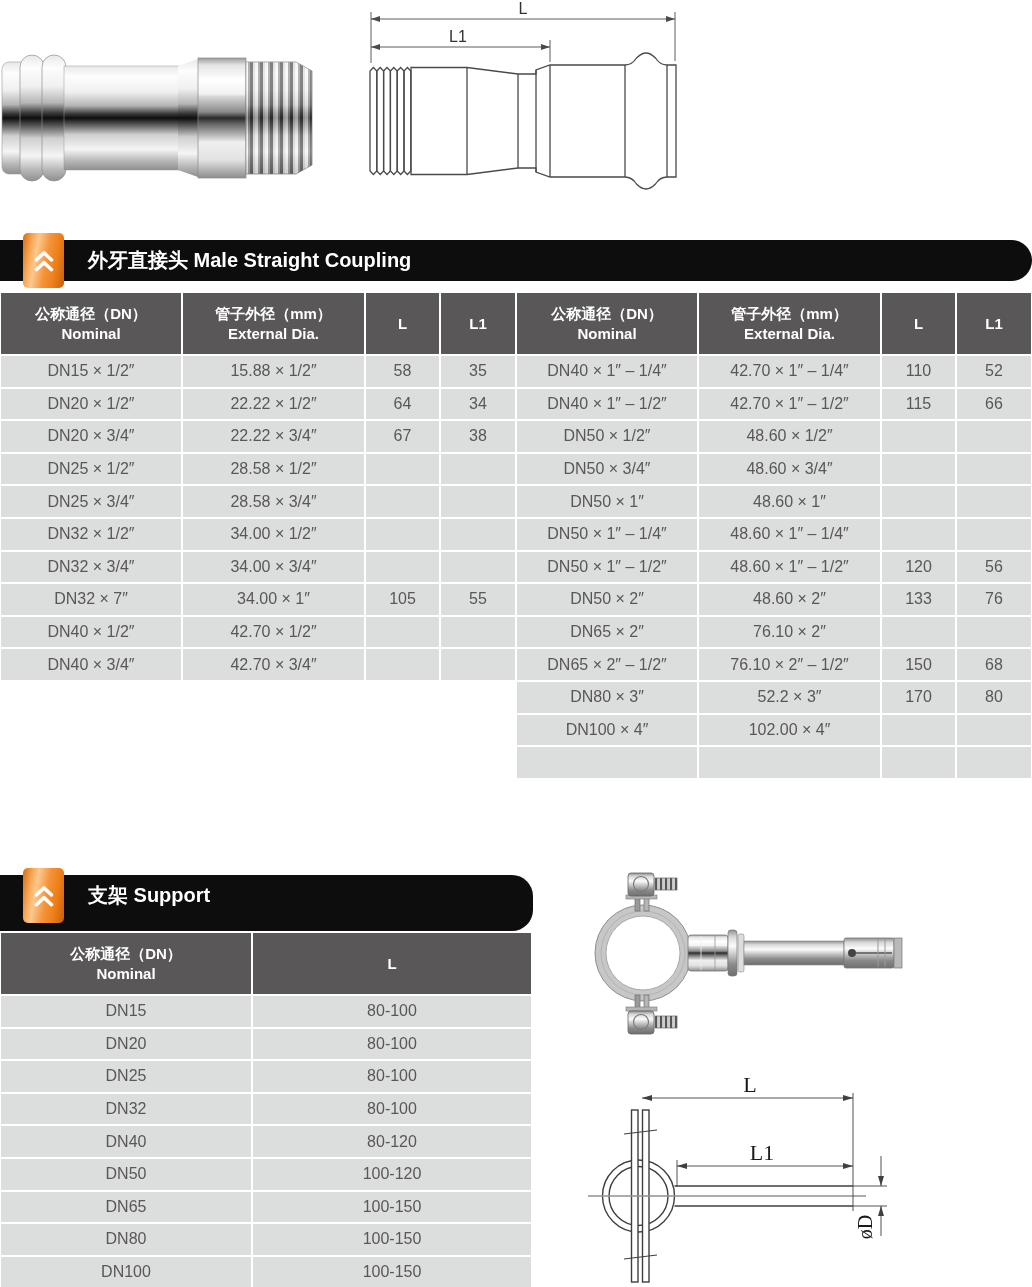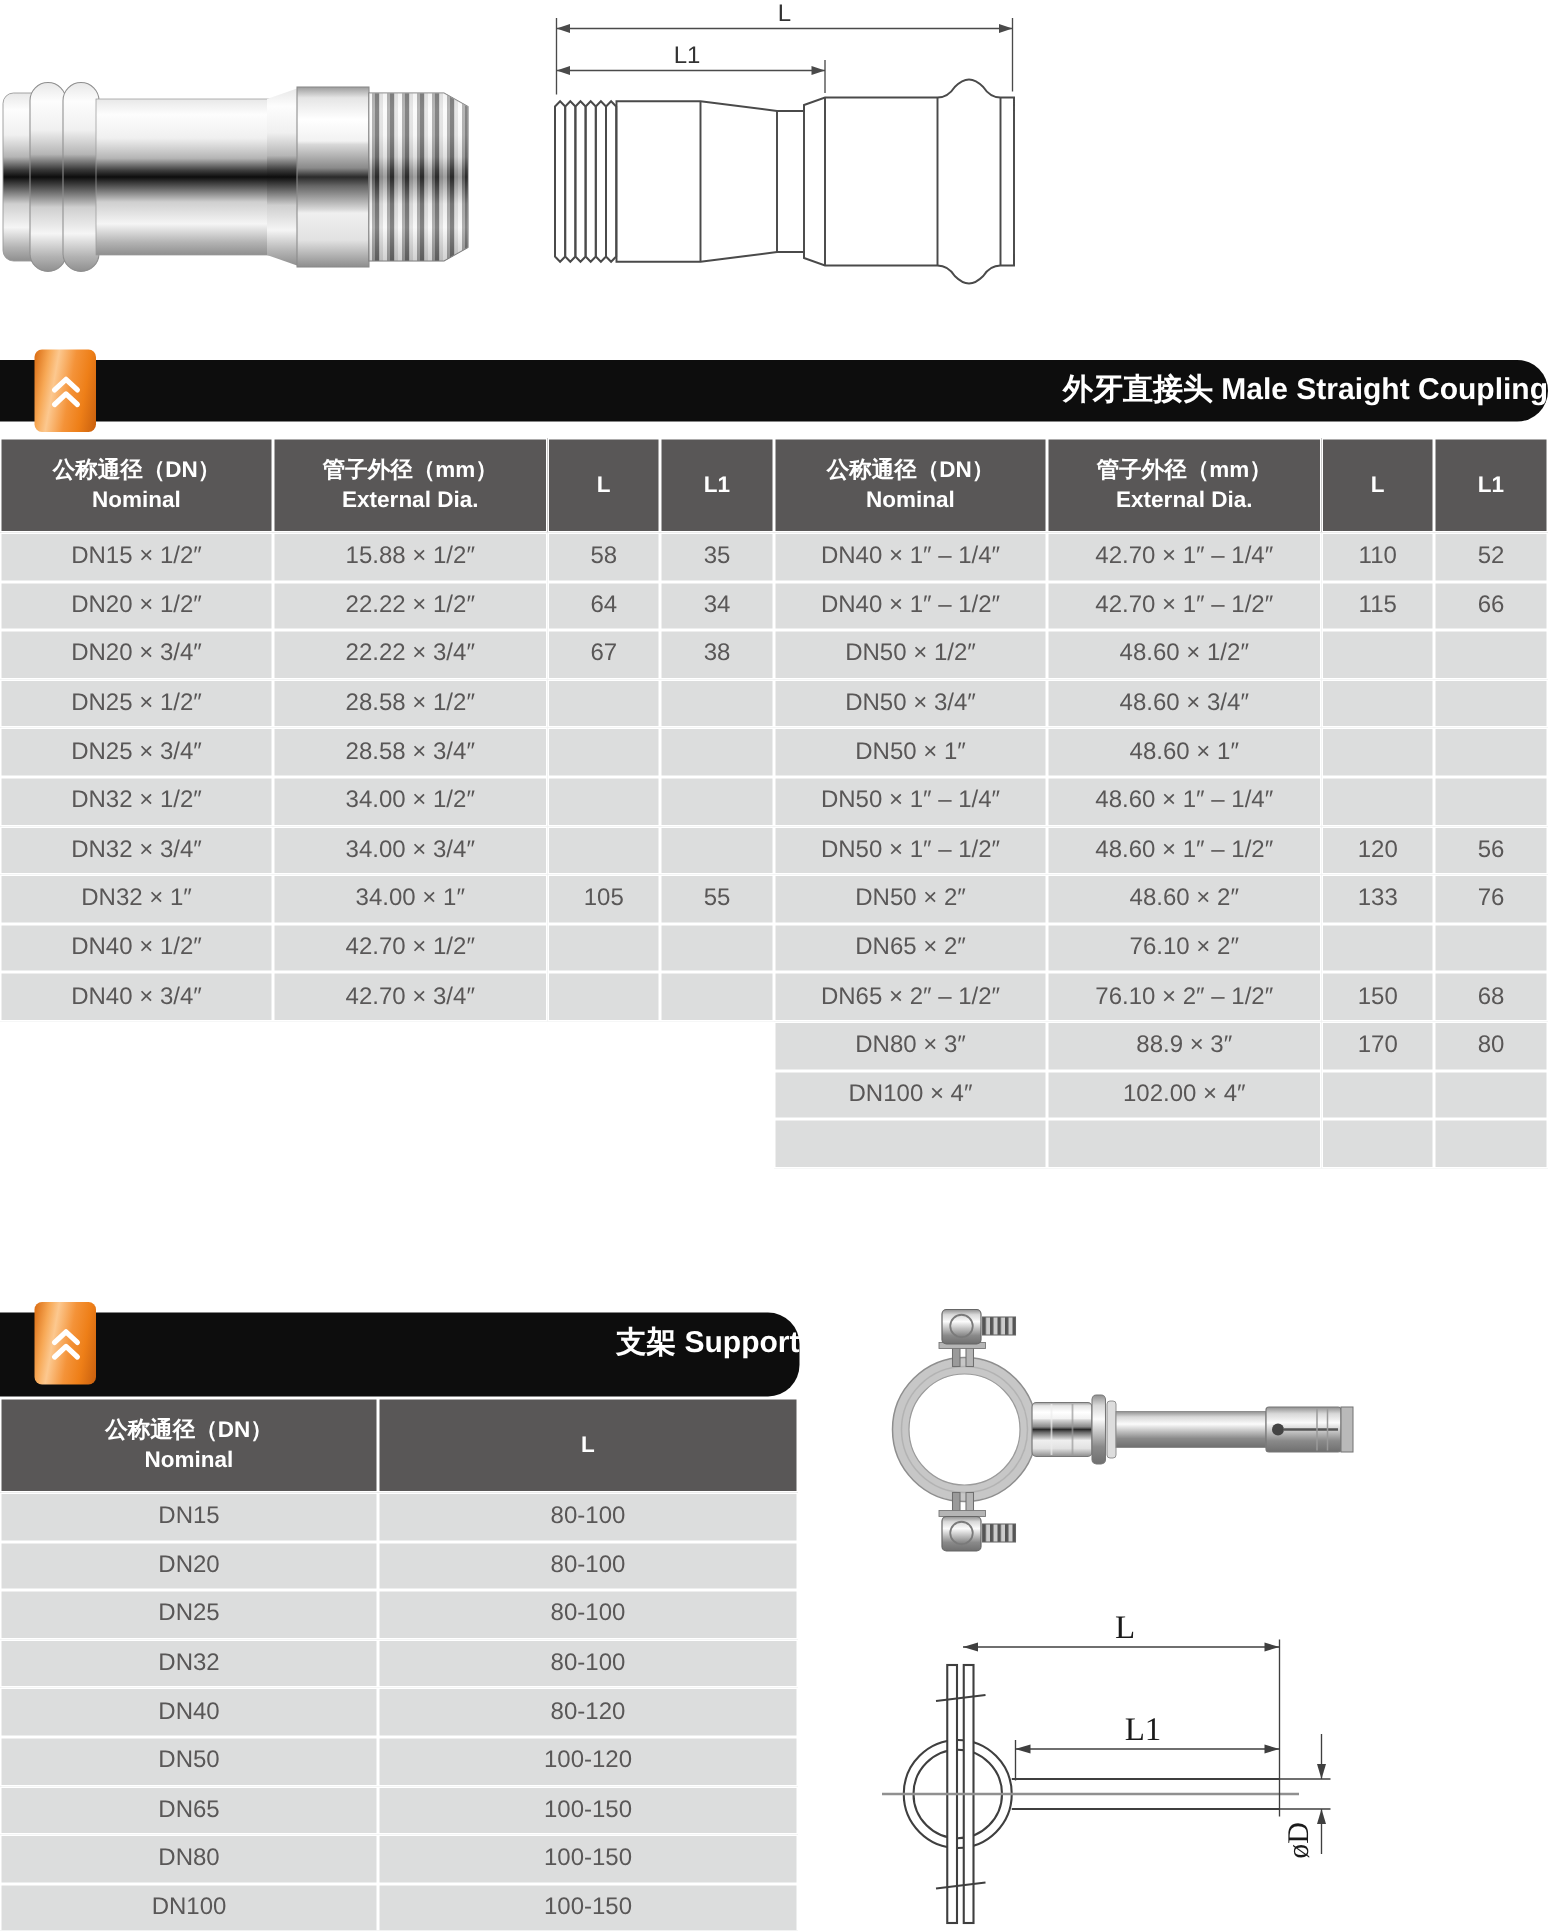--- a/index.html
+++ b/index.html
@@ -8,21 +8,20 @@
     font-family:"Liberation Sans","DejaVu Sans",sans-serif; overflow:hidden;
   }
   
   .band {
     position:absolute; left:0; background:#0d0d0d; color:#ffffff;
     border-radius:0 21px 21px 0;
   }
   .band .band-title {
     display:block; padding-left:88px; font-size:20px; font-weight:bold;
     white-space:nowrap;
-    text-align:right;
   }
   .tab {
     position:absolute; left:23px; width:41px; height:55px; border-radius:5px;
     background:linear-gradient(100deg,#d96a10 0%,#f7a855 20%,#fcc88f 33%,#f49339 56%,#ee7f18 76%,#c85f0e 100%);
     display:flex; align-items:center; justify-content:center; z-index:2;
   }
   
   .spec-table { position:absolute; border-collapse:separate; border-spacing:0; table-layout:fixed; }
   .spec-table th, .spec-table td {
     border:1.5px solid #ffffff; box-sizing:border-box; text-align:center;
@@ -188,21 +187,21 @@
         <td></td>
         <td></td>
       </tr>
       <tr>
         <td>DN32 × 3/4″</td>
         <td>34.00 × 3/4″</td>
         <td></td>
         <td></td>
       </tr>
       <tr>
-        <td>DN32 × 1″</td>
+        <td>DN32 × 7″</td>
         <td>34.00 × 1″</td>
         <td>105</td>
         <td>55</td>
       </tr>
       <tr>
         <td>DN40 × 1/2″</td>
         <td>42.70 × 1/2″</td>
         <td></td>
         <td></td>
       </tr>
@@ -286,21 +285,21 @@
         <td></td>
       </tr>
       <tr>
         <td>DN65 × 2″ – 1/2″</td>
         <td>76.10 × 2″ – 1/2″</td>
         <td>150</td>
         <td>68</td>
       </tr>
       <tr>
         <td>DN80 × 3″</td>
-        <td>88.9 × 3″</td>
+        <td>52.2 × 3″</td>
         <td>170</td>
         <td>80</td>
       </tr>
       <tr>
         <td>DN100 × 4″</td>
         <td>102.00 × 4″</td>
         <td></td>
         <td></td>
       </tr>
       <tr>

